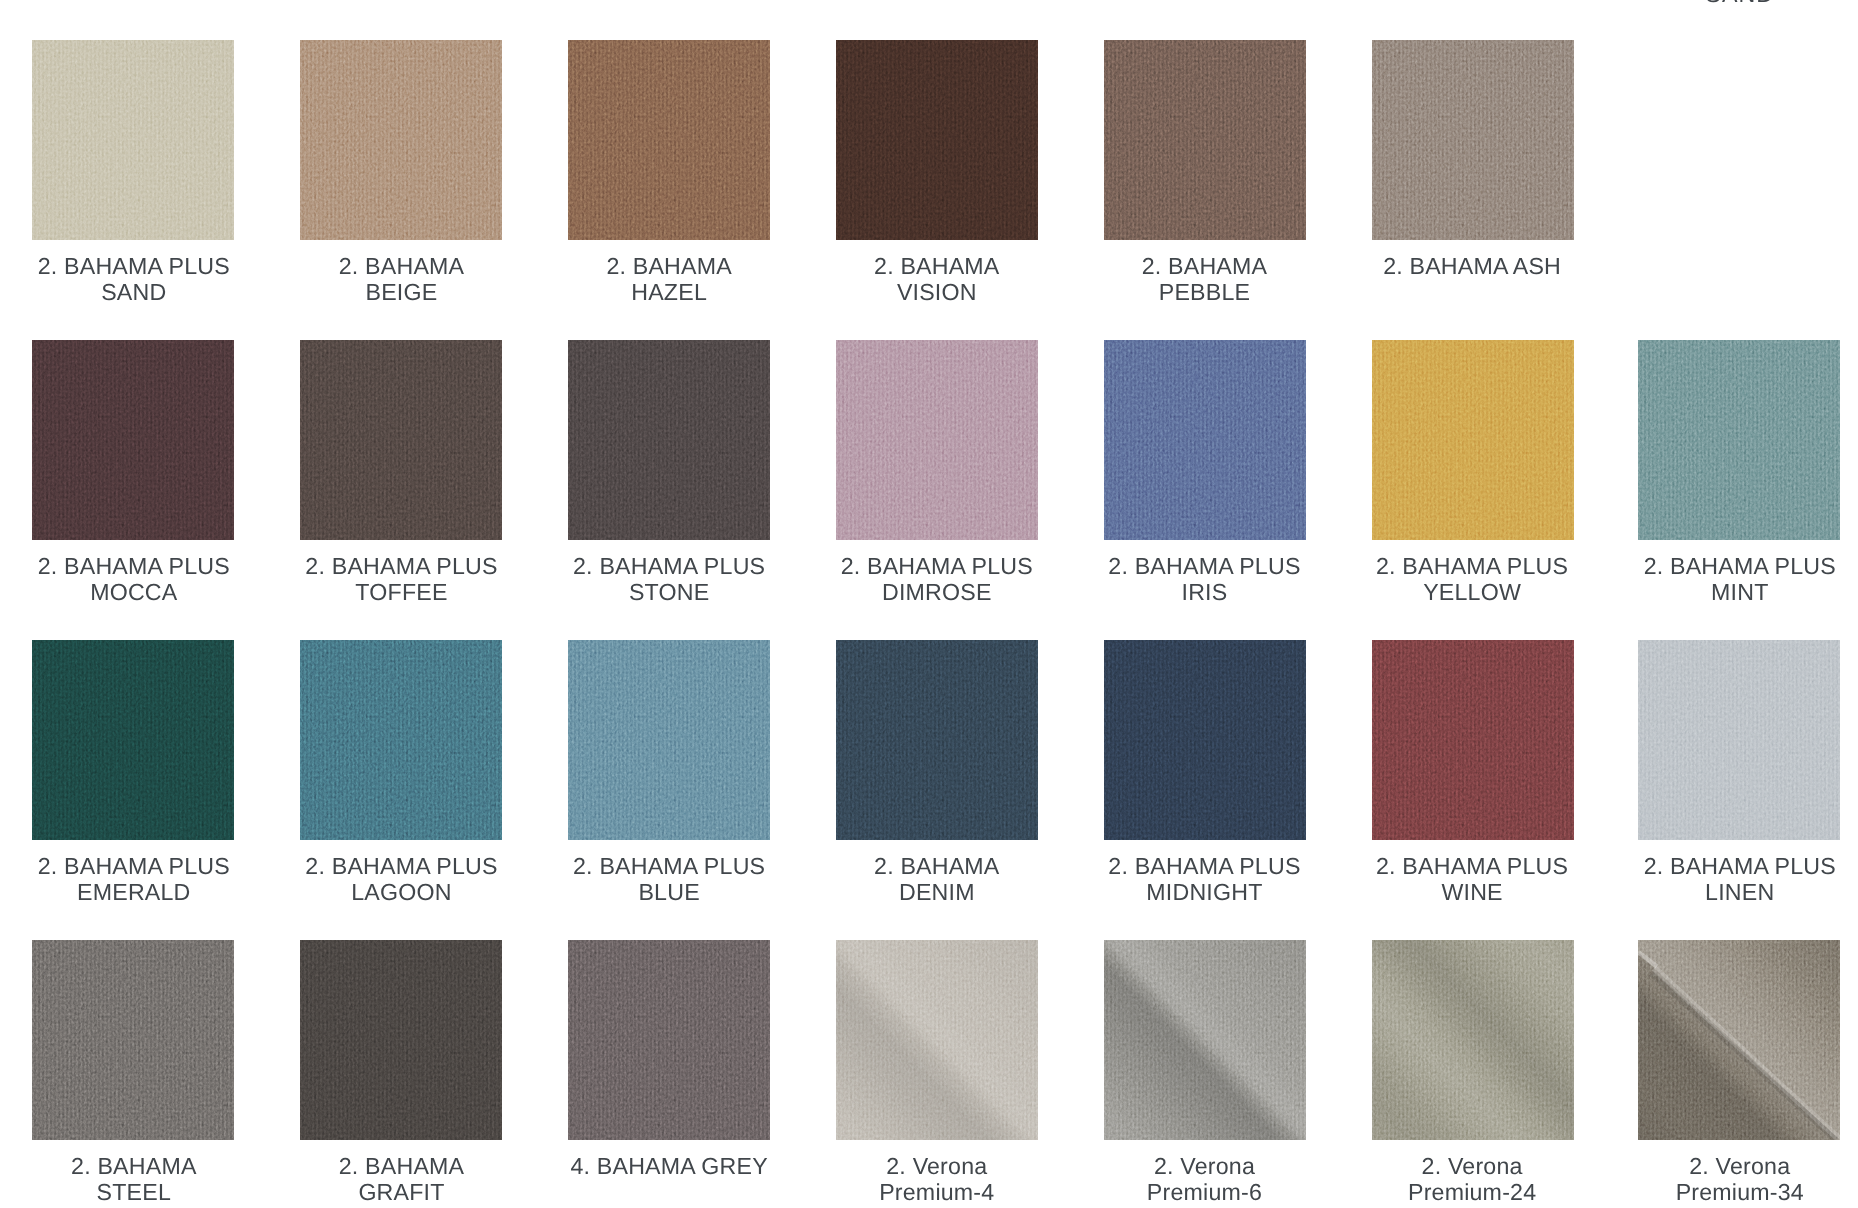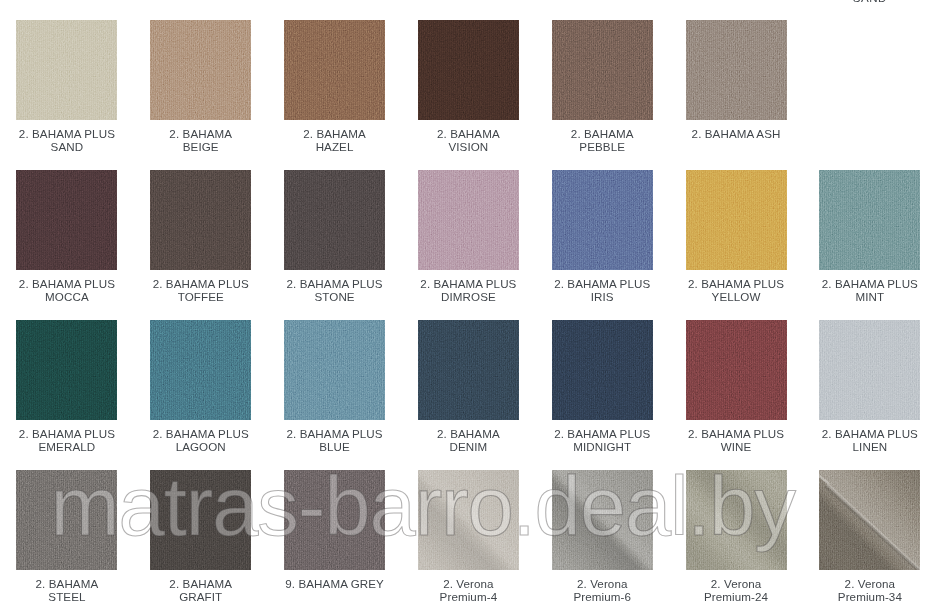--- a/index.html
+++ b/index.html
@@ -299,21 +299,21 @@
             <div class="weave"></div>
           </div>
           <div class="cap">2. BAHAMA
 GRAFIT</div>
         </div>
         <div class="cell">
           <div class="sw" style="background:#706768">
             <div class="tex"></div>
             <div class="weave"></div>
           </div>
-          <div class="cap">9. BAHAMA GREY</div>
+          <div class="cap">4. BAHAMA GREY</div>
         </div>
         <div class="cell">
           <div class="sw" style="background:#c3beb6">
             <div class="tex"></div>
             <div class="weave"></div>
             <div class="fold soft-diagonal"></div>
           </div>
           <div class="cap">2. Verona
 Premium-4</div>
         </div>
@@ -362,14 +362,13 @@
                 <path d="M 6.5 16.5 L 99 100" stroke="#000000" stroke-opacity="0.10" stroke-width="3" fill="none"></path>
                 <path d="M 0 6 L 9.5 13.2" stroke="#ffffff" stroke-opacity="0.30" stroke-width="2.2" fill="none"></path>
               </svg>
             </div>
           </div>
           <div class="cap">2. Verona
 Premium-34</div>
         </div>
       </div>
     </div>
-  <div class="wm">matras-barro.deal.by</div>
 </div>
 
 </body></html>

